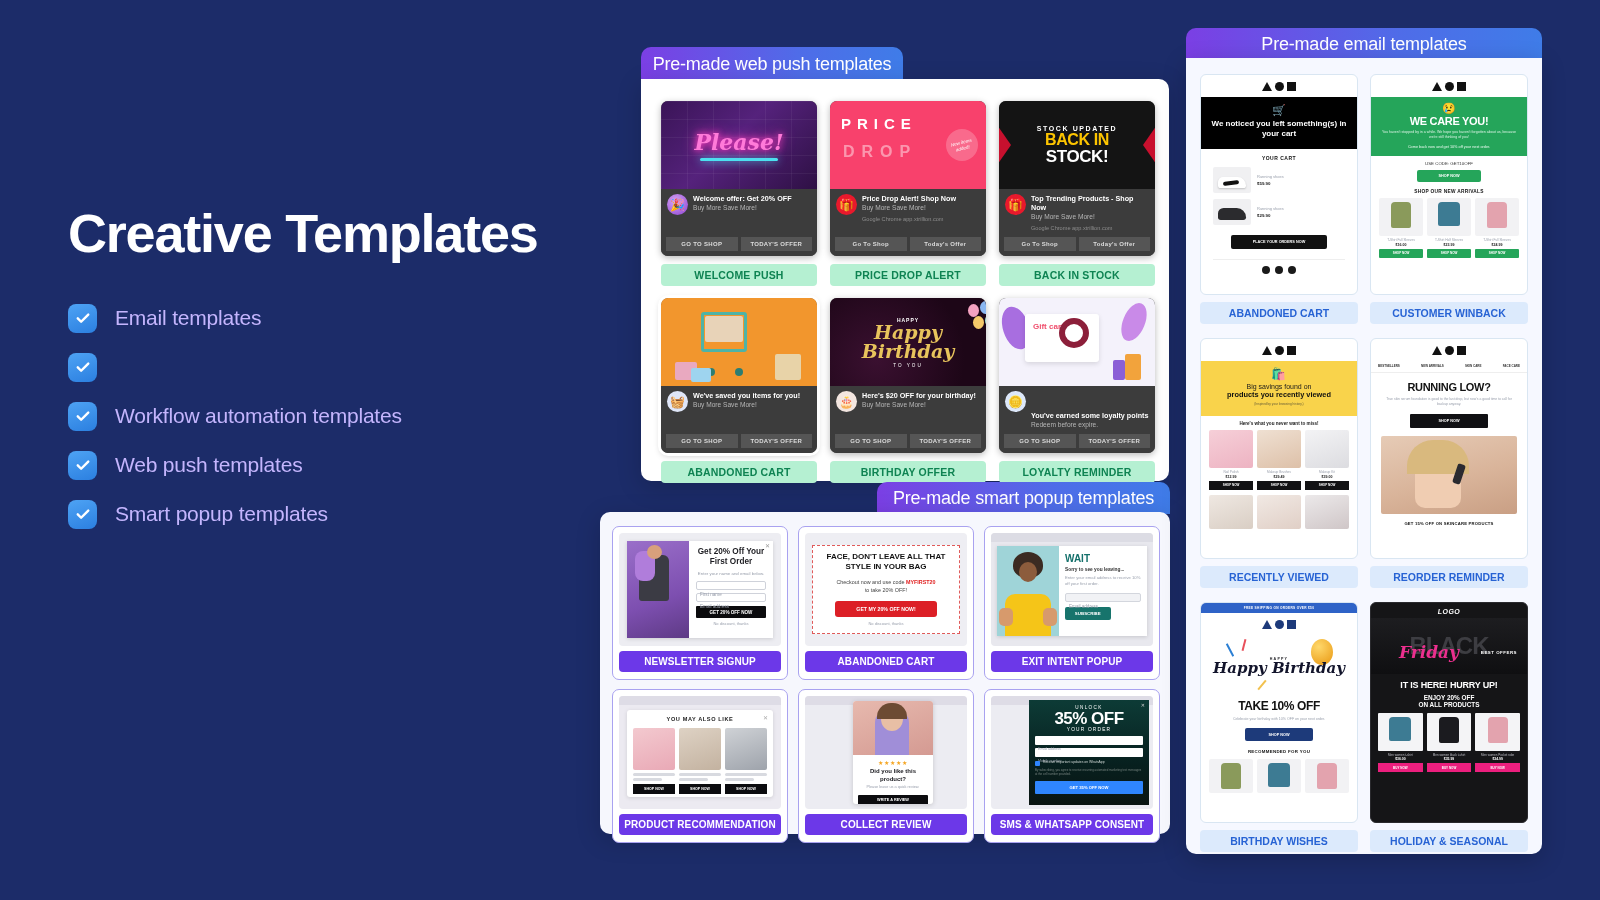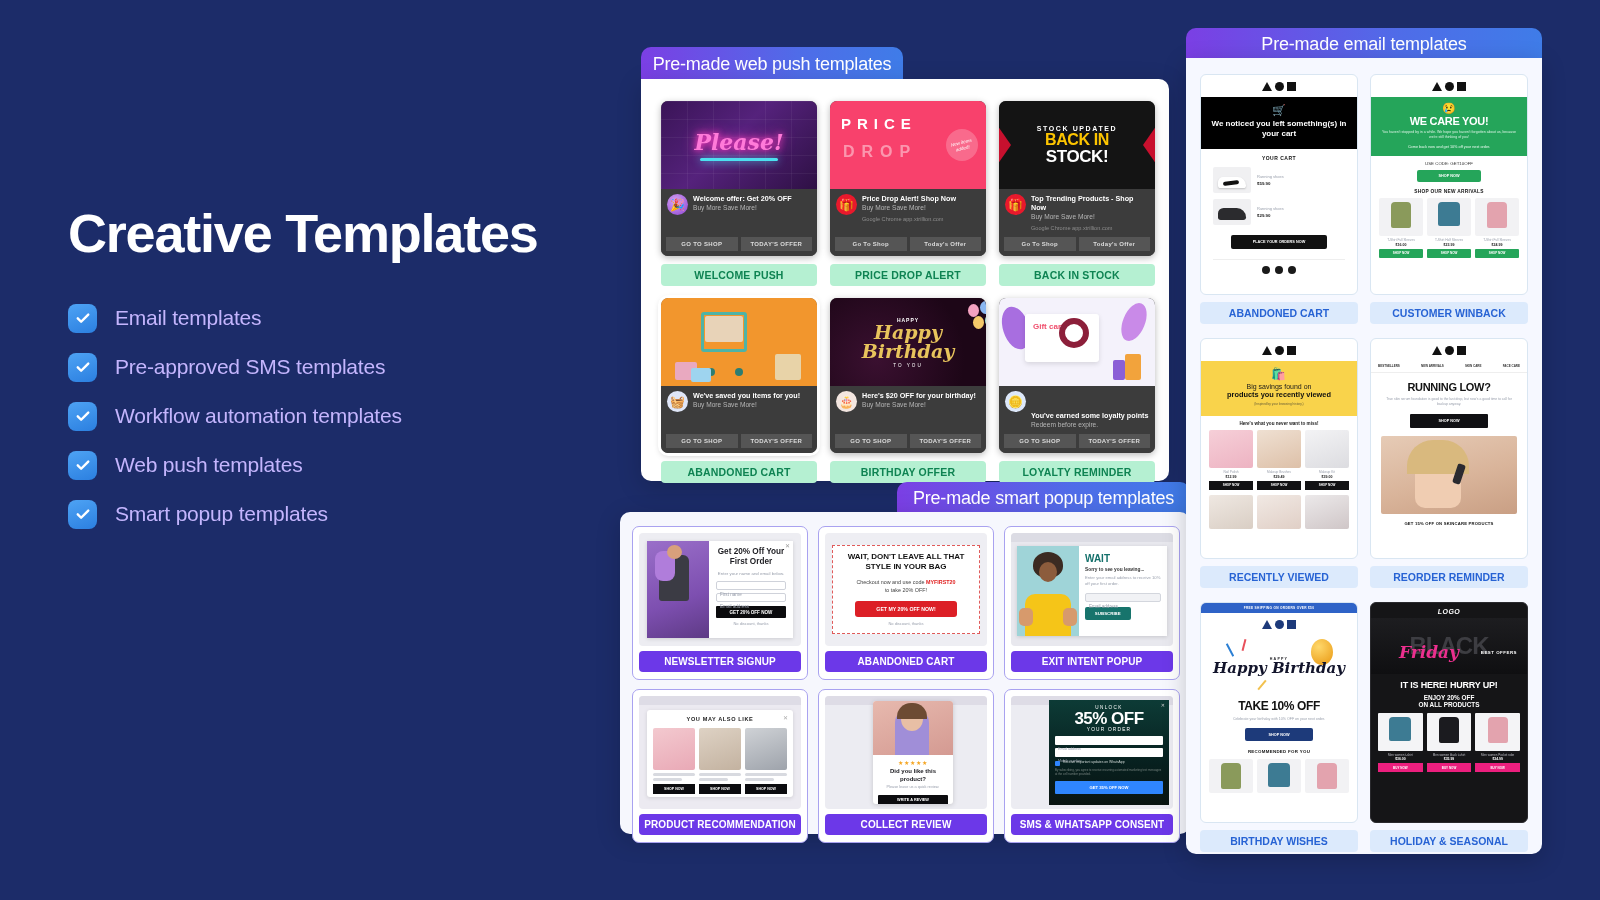--- a/index.html
+++ b/index.html
@@ -71,21 +71,21 @@
   .wp-btn { flex:1; background:#555; color:#ddd; font-size:6px; font-weight:bold;
      text-align:center; padding:4px 0; letter-spacing:.3px; }
   .wp-pill {
      margin:8px auto 0; background:#b5f0d2; color:#0e8352; font-weight:bold;
      font-size:10.5px; text-align:center; padding:5px 0; border-radius:4px;
      letter-spacing:.2px; width: 100%;
   }
   .wp-cell.featured .wp-card { outline:3px solid #fff; }
 
   
-  #popup-panel { left: 620px; top: 482px; width: 570px; height: 352px; }
+  #popup-panel { left: 600px; top: 482px; width: 570px; height: 352px; }
   #popup-tab { left: 277px; top: 0; width: 293px; height: 32px; }
   #popup-body { left: 0; top: 30px; width: 570px; height: 322px;
      border-radius: 10px; background:#f6f7fd;
      box-shadow:0 6px 24px rgba(0,0,0,.18); }
   .pu-grid { position:absolute; left:12px; top:14px; display:grid;
      grid-template-columns: repeat(3, 176px); gap: 9px 10px; }
   .pu-cell { width:176px; border:1.4px solid #a9a2f0; border-radius:7px;
      background:#fff; padding:6px 6px 7px; }
   .pu-view { width:100%; height:113px; background:#ededf2; border-radius:4px;
      position:relative; overflow:hidden; }
@@ -130,21 +130,20 @@
             </svg>
           </span>
         <span class="feature-label">Email templates</span>
       </div>
       <div class="feature-row">
         <span class="cbox">
             <svg viewBox="0 0 24 24">
               <path d="M5 12.5l4.5 4.5L19 7.5" fill="none" stroke="#fff" stroke-width="3.2" stroke-linecap="round" stroke-linejoin="round"></path>
             </svg>
           </span>
-        <span class="feature-label">Pre-approved SMS templates</span>
       </div>
       <div class="feature-row">
         <span class="cbox">
             <svg viewBox="0 0 24 24">
               <path d="M5 12.5l4.5 4.5L19 7.5" fill="none" stroke="#fff" stroke-width="3.2" stroke-linecap="round" stroke-linejoin="round"></path>
             </svg>
           </span>
         <span class="feature-label">Workflow automation templates</span>
       </div>
       <div class="feature-row">
@@ -374,21 +373,21 @@
               </div>
               <span style="position:absolute;right:3px;top:1px;color:#999;font-size:6px;">✕</span>
             </div>
           </div>
           <div class="pu-pill">NEWSLETTER SIGNUP</div>
         </div>
 
         <div class="pu-cell">
           <div class="pu-view" style="background:#eeeef3;">
             <div style="position:absolute;left:7px;top:12px;right:7px;bottom:12px;background:#fff;border:1.2px dashed #e05a5a;display:flex;flex-direction:column;align-items:center;justify-content:center;padding:0 8px;">
-              <div style="font-size:8px;font-weight:bold;color:#111;text-align:center;line-height:1.3;">WAIT, DON'T LEAVE ALL THAT STYLE IN YOUR BAG</div>
+              <div style="font-size:8px;font-weight:bold;color:#111;text-align:center;line-height:1.3;">FACE, DON'T LEAVE ALL THAT STYLE IN YOUR BAG</div>
               <div style="font-size:5.4px;color:#444;text-align:center;margin-top:5px;line-height:1.5;">
                 <span>Checkout now and use code </span><span style="color:#e02020;font-weight:bold;">MYFIRST20</span>
                 <div>to take 20% OFF!</div>
               </div>
               <div style="margin-top:7px;background:#dc1f26;color:#fff;font-size:5.2px;font-weight:bold;text-align:center;padding:5px 0;border-radius:3px;width:78%;">GET MY 20% OFF NOW!</div>
               <div class="tiny" style="margin-top:4px;font-size:4px;">No discount, thanks</div>
             </div>
           </div>
           <div class="pu-pill">ABANDONED CART</div>
         </div>

